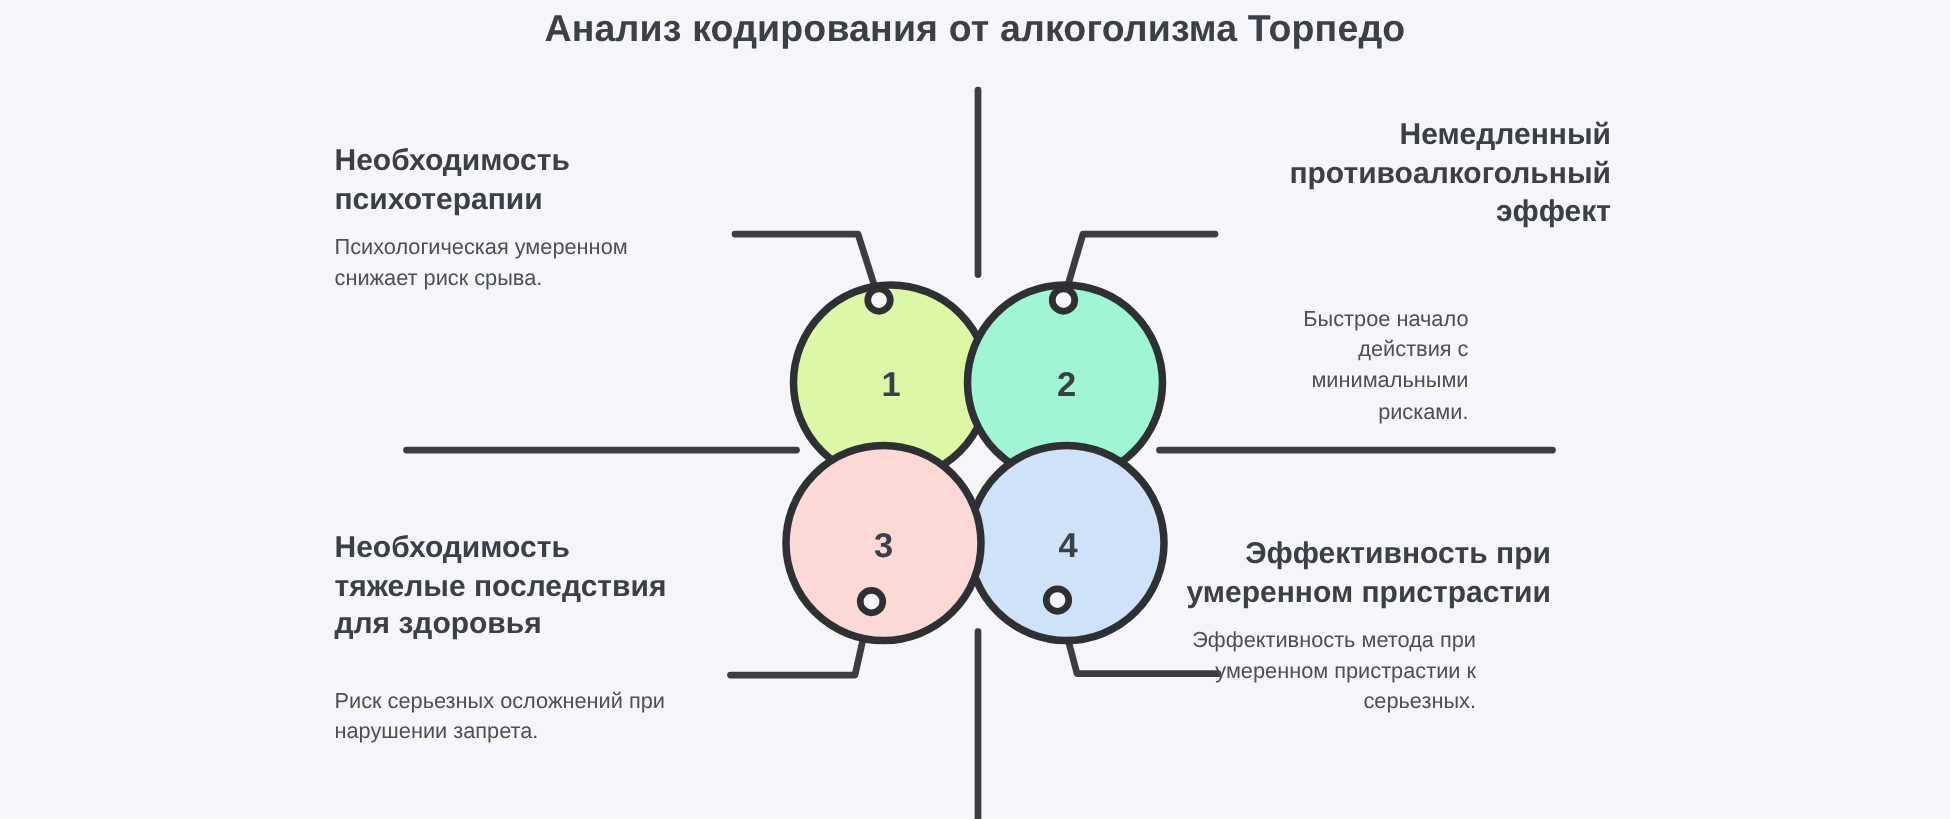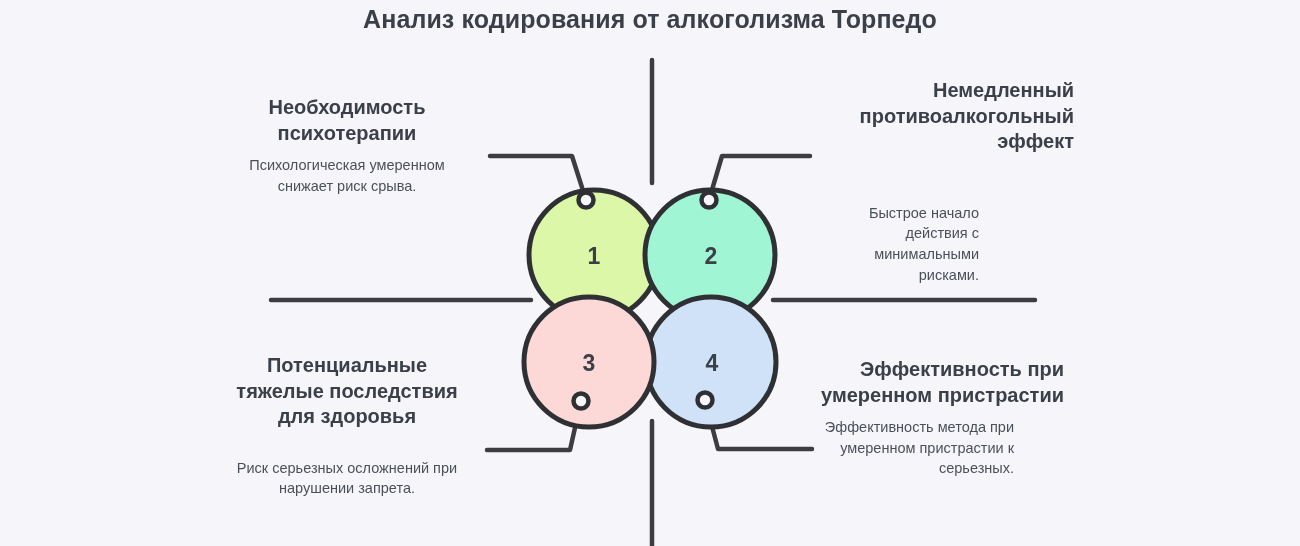--- a/index.html
+++ b/index.html
@@ -55,32 +55,32 @@
   .block .body {
     font-size: 14.5px;
     font-weight: normal;
     color: #4b5058;
     line-height: 1.42;
     margin-top: 9px;
   }
 
   .block.right-aligned .heading,
   .block.right-aligned .body {
-    text-align: center;
+    text-align: left;
   }
   .block.left-aligned .heading,
   .block.left-aligned .body {
     text-align: right;
   }
 
   
   #block-1 { left: 223px; top: 95px;  width: 248px; }
   #block-2 { left: 814px; top: 78px;  width: 260px; }
   #block-3 { left: 223px; top: 353px; width: 248px; }
-  #block-4 { left: 814px; top: 357px; width: 250px; }
+  #block-4 { left: 784px; top: 357px; width: 250px; }
 
   #block-1 .body { width: 100%; }
   #block-3 .body { width: 100%; margin-top: 28px; }
   #block-2 .body { width: 165px; margin-top: 48px; }
   #block-4 .body { width: 200px; }
 
   
   .circle-num {
     position: absolute;
     font-size: 23px;
@@ -136,21 +136,21 @@
     <div class="heading">Необходимость психотерапии</div>
     <div class="body">Психологическая умеренном снижает риск срыва.</div>
   </div>
 
   <div class="block left-aligned" id="block-2">
     <div class="heading">Немедленный противоалкогольный эффект</div>
     <div class="body">Быстрое начало действия с минимальными рисками.</div>
   </div>
 
   <div class="block right-aligned" id="block-3">
-    <div class="heading">Потенциальные тяжелые последствия для здоровья</div>
+    <div class="heading">Необходимость тяжелые последствия для здоровья</div>
     <div class="body">Риск серьезных осложнений при нарушении запрета.</div>
   </div>
 
   <div class="block left-aligned" id="block-4">
     <div class="heading">Эффективность при умеренном пристрастии</div>
     <div class="body">Эффективность метода при умеренном пристрастии к серьезных.</div>
   </div>
 
 </div>
 

